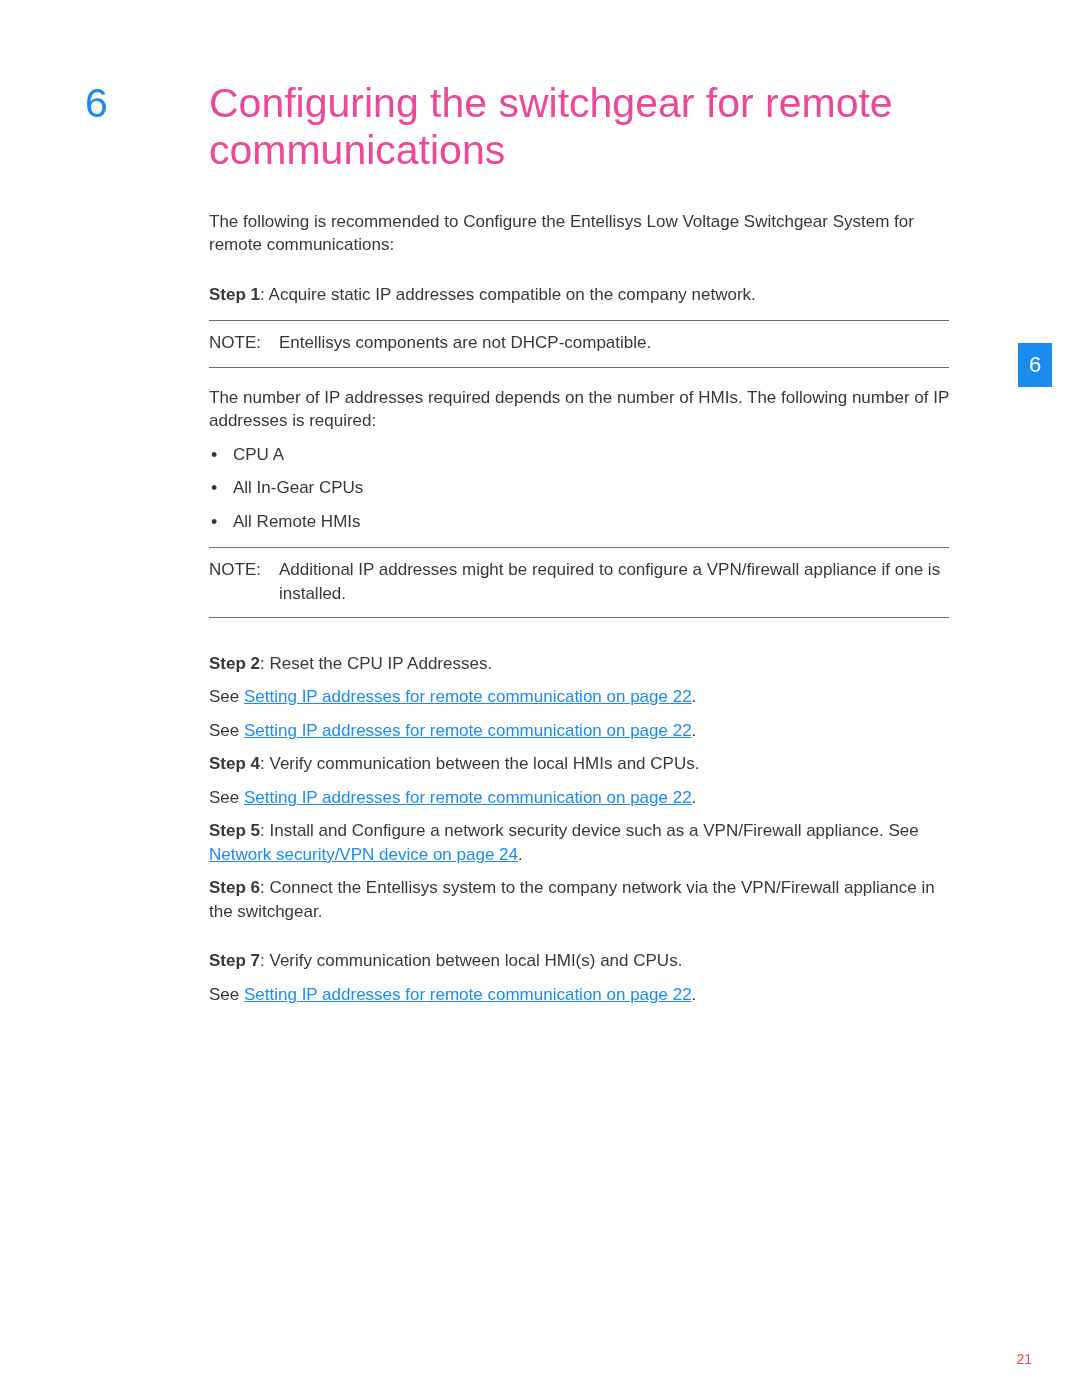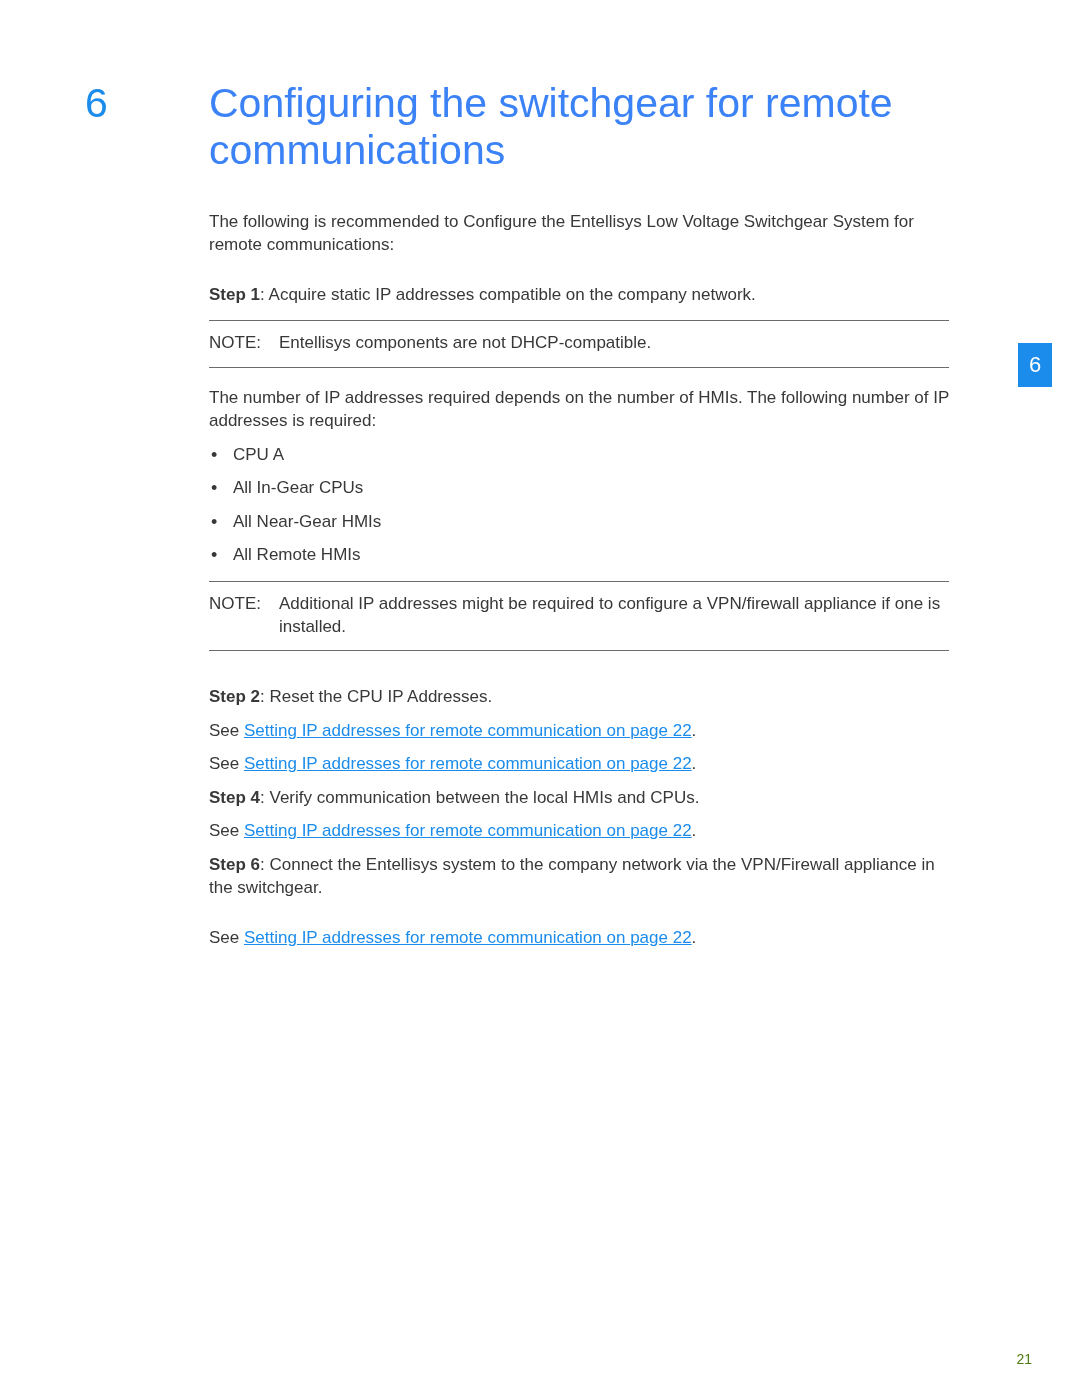--- a/index.html
+++ b/index.html
@@ -27,21 +27,21 @@
     color: #1b8ceb;
     letter-spacing: 0px;
   }
   .chapter-title {
     position: absolute;
     top: 80px;
     left: 209px;
     width: 740px;
     font-size: 41px;
     font-weight: 400;
-    color: #3b82f6;
+    color: #ec4899;
     line-height: 1.15;
     letter-spacing: 0px;
   }
   .side-tab {
     position: absolute;
     top: 343px;
     right: 28px;
     width: 34px;
     height: 44px;
     background: #1b8ceb;
@@ -92,21 +92,21 @@
   }
   a.xref {
     color: #1b8ceb;
     text-decoration: underline;
   }
   .page-number {
     position: absolute;
     bottom: 30px;
     right: 48px;
     font-size: 14px;
-    color: #4d7c0f;
+    color: #ef4444;
   }
 </style>
 </head>
 <body>
 
 <div class="page">
 
   <div class="chapter-number">6</div>
   <div class="chapter-title">Configuring the switchgear for remote communications</div>
 
@@ -124,21 +124,20 @@
     <div class="note-box">
       <span class="note-label">NOTE:</span>
       <span class="note-text">Entellisys components are not DHCP-compatible.</span>
     </div>
 
     <p>The number of IP addresses required depends on the number of HMIs. The following number of IP addresses is required:</p>
 
     <ul class="bullets">
       <li>CPU A</li>
       <li>All In-Gear CPUs</li>
-      <li>All Near-Gear HMIs</li>
       <li>All Remote HMIs</li>
     </ul>
 
     <div class="note-box">
       <span class="note-label">NOTE:</span>
       <span class="note-text">Additional IP addresses might be required to configure a VPN/firewall appliance if one is installed.</span>
     </div>
 
     <div class="spacer-lg"></div>
 
@@ -153,26 +152,32 @@
       <span>See </span><a class="xref" href="#">Setting IP addresses for remote communication on page 22</a><span>.</span>
     </p>
 
     <p>
       <span class="step-label">Step 4</span><span>: Verify communication between the local HMIs and CPUs.</span>
     </p>
     <p>
       <span>See </span><a class="xref" href="#">Setting IP addresses for remote communication on page 22</a><span>.</span>
     </p>
 
+    <p>
+      <span class="step-label">Step 5</span><span>: Install and Configure a network security device such as a VPN/Firewall appliance. See </span><a class="xref" href="#">Network security/VPN device on page 24</a><span>.</span>
+    </p>
 
     <p>
       <span class="step-label">Step 6</span><span>: Connect the Entellisys system to the company network via the VPN/Firewall appliance in the switchgear.</span>
     </p>
     <div class="spacer-lg"></div>
 
+    <p>
+      <span class="step-label">Step 7</span><span>: Verify communication between local HMI(s) and CPUs.</span>
+    </p>
     <p>
       <span>See </span><a class="xref" href="#">Setting IP addresses for remote communication on page 22</a><span>.</span>
     </p>
 
   </div>
 
   <div class="page-number">21</div>
 </div>
 
 </body></html>

